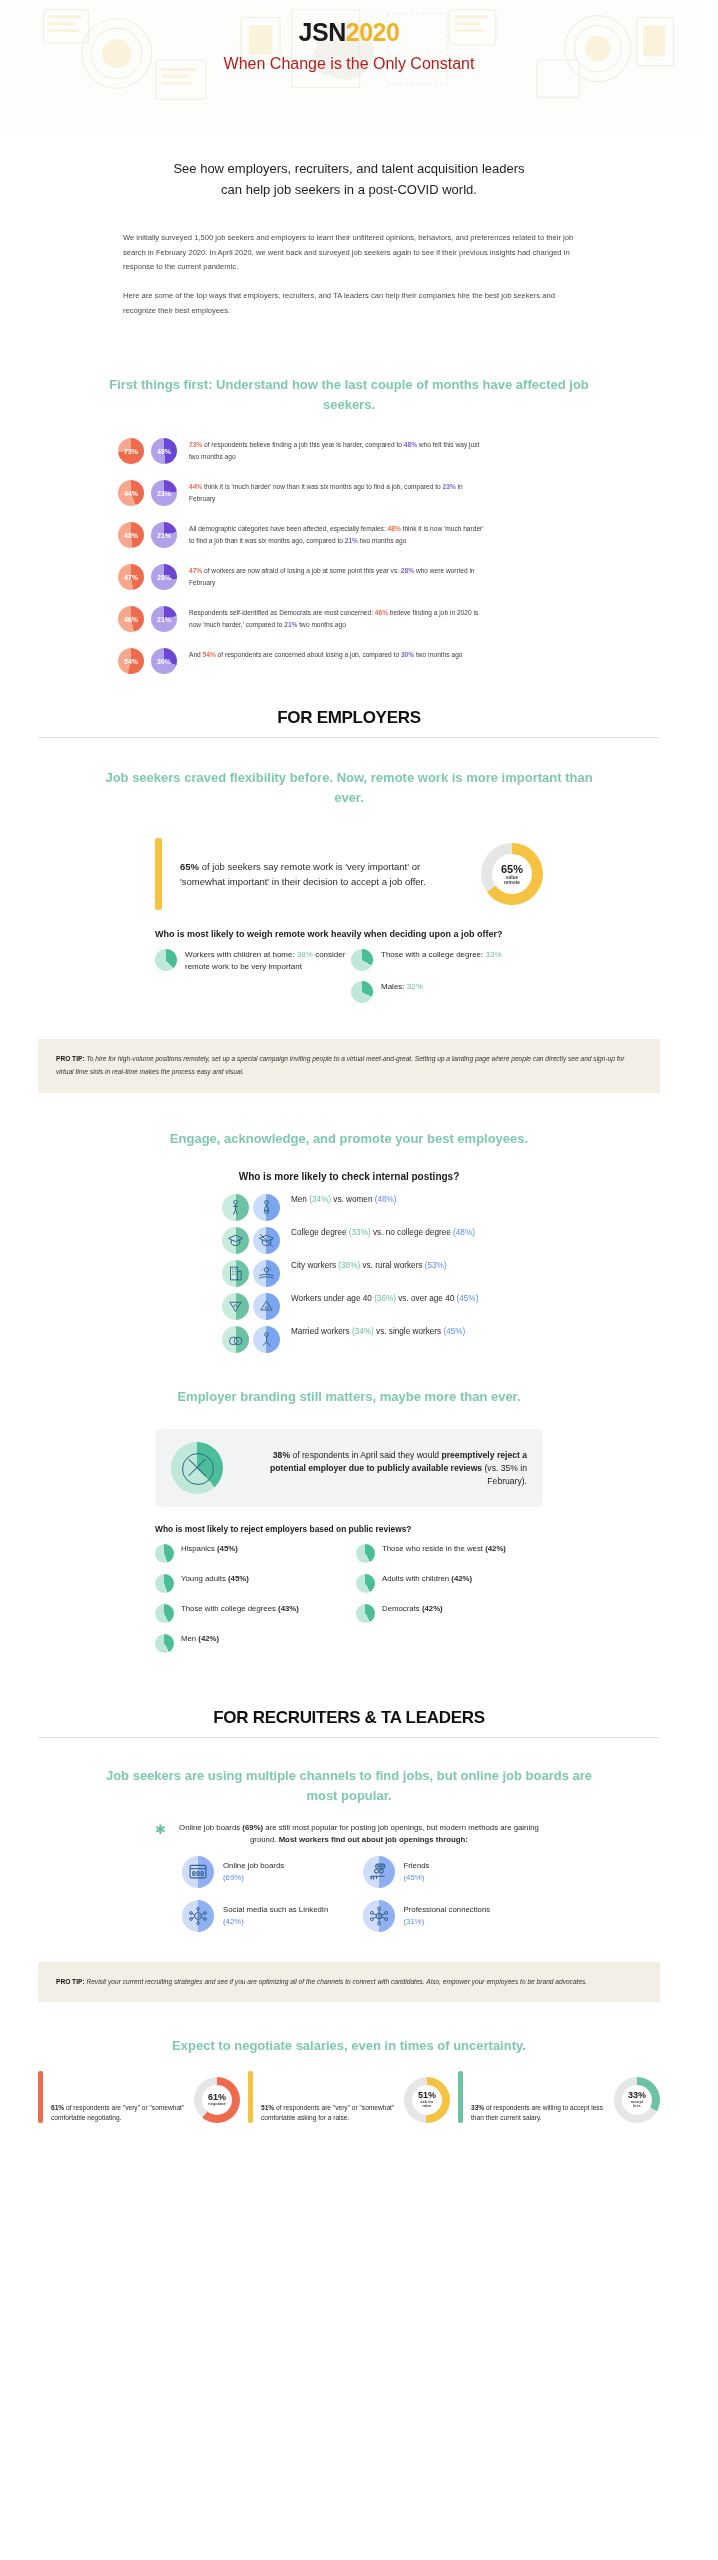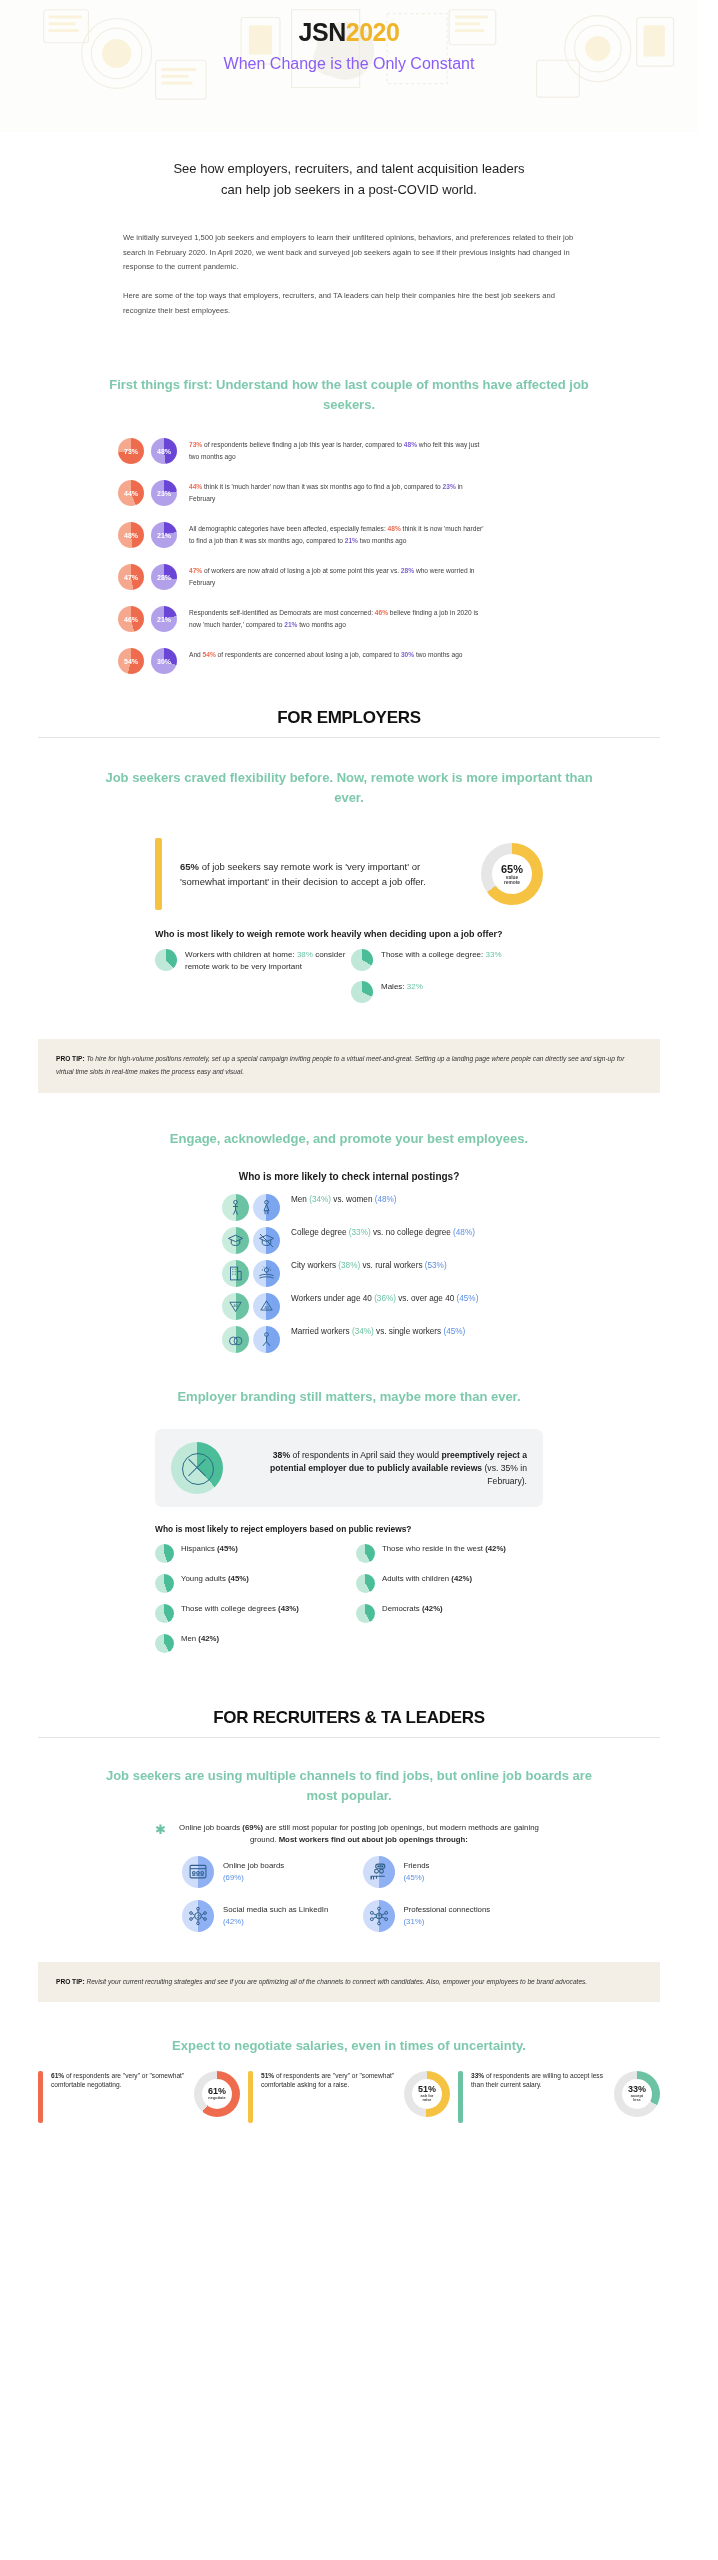--- a/index.html
+++ b/index.html
@@ -18,21 +18,21 @@
     position:relative;
     height:132px;
     background:#fdfdfb;
     overflow:hidden;
   }
   .hero-bg{position:absolute;inset:0;opacity:.55;}
   .hero-inner{position:relative;z-index:2;text-align:center;padding-top:18px;}
   .logo{font-size:25px;font-weight:bold;letter-spacing:-0.5px;}
   .logo .jsn{color:#1b1b1b;}
   .logo .yr{color:#f0b429;}
-  .tagline{font-size:16px;color:#8b5cf6;margin-top:8px;font-weight:400;}
+  .tagline{font-size:16px;color:#b91c1c;margin-top:8px;font-weight:400;}
 
   
   .intro{padding:26px 95px 0 95px;text-align:center;}
   .intro h2{font-size:13px;line-height:1.65;font-weight:400;color:#1f1f1f;}
   .intro-body{margin-top:30px;text-align:left;padding:0 28px;}
   .intro-body p{font-size:7.6px;line-height:1.95;color:#4a4a4a;margin-bottom:14px;}
 
   
   .green-head{
     color:#7ec9ad;font-weight:bold;font-size:13px;line-height:1.55;
@@ -131,21 +131,21 @@
   .chan-grid{display:flex;flex-wrap:wrap;margin:10px 155px 0 182px;}
   .chan-item{width:50%;display:flex;gap:9px;align-items:center;margin-bottom:12px;}
   .chan-ic{width:32px;height:32px;border-radius:50%;flex:0 0 auto;
     background:linear-gradient(90deg,#cfddfb 0 50%,#8fb0f2 50% 100%);
     display:flex;align-items:center;justify-content:center;}
   .chan-ic svg{width:20px;height:20px;}
   .chan-txt{font-size:7.8px;line-height:1.45;color:#2b2b2b;}
 
   
   .sal-grid{display:flex;margin:14px 38px 0 38px;gap:8px;}
-  .sal-card{flex:1;display:flex;align-items:flex-start;gap:8px;}
+  .sal-card{flex:1;display:flex;align-items:flex-end;gap:8px;}
   .sal-bar{width:5px;align-self:stretch;min-height:52px;border-radius:2px;flex:0 0 auto;}
   .sal-txt{font-size:6.6px;line-height:1.5;color:#2b2b2b;flex:1;}
   .sal-txt b{font-weight:bold;}
   .sal-donut{width:46px;height:46px;border-radius:50%;flex:0 0 auto;position:relative;
     display:flex;align-items:center;justify-content:center;}
   .sal-donut::after{content:"";position:absolute;width:30px;height:30px;border-radius:50%;background:#fff;}
   .sal-lbl{position:relative;z-index:3;text-align:center;line-height:1.05;}
   .sal-lbl .big{font-size:9px;font-weight:bold;color:#1b1b1b;display:block;}
   .sal-lbl .sm{font-size:3.9px;color:#444;display:block;font-weight:bold;}
 </style>

